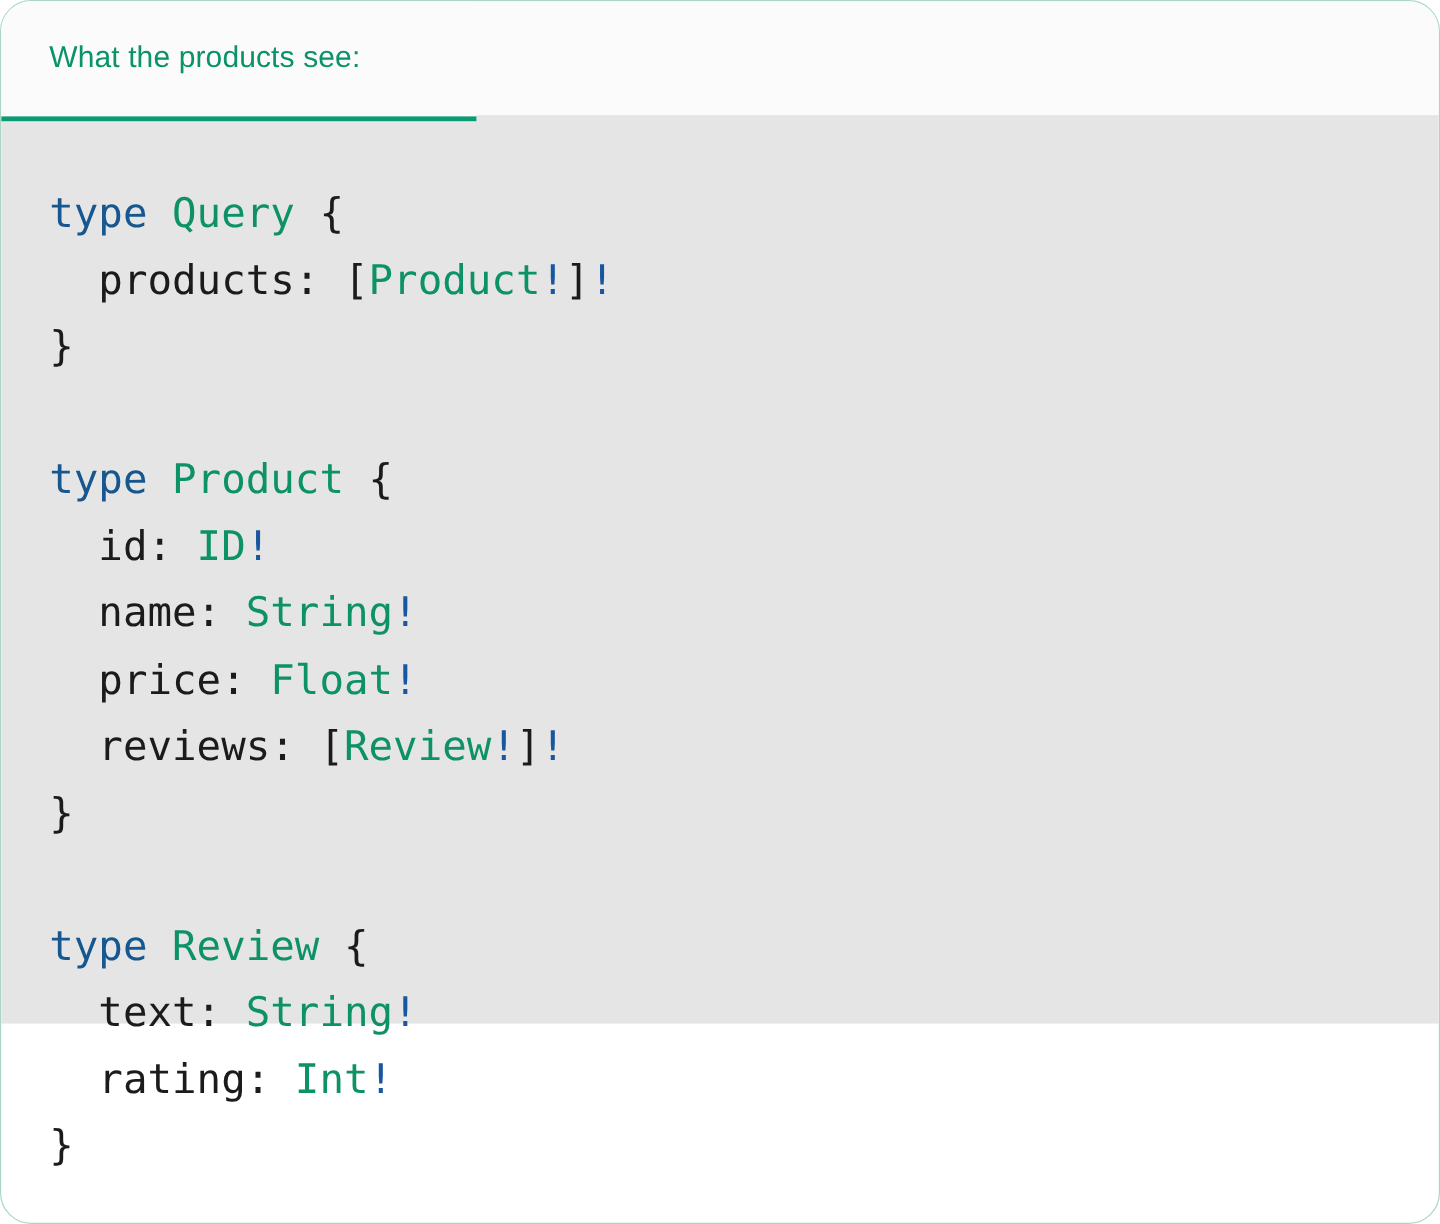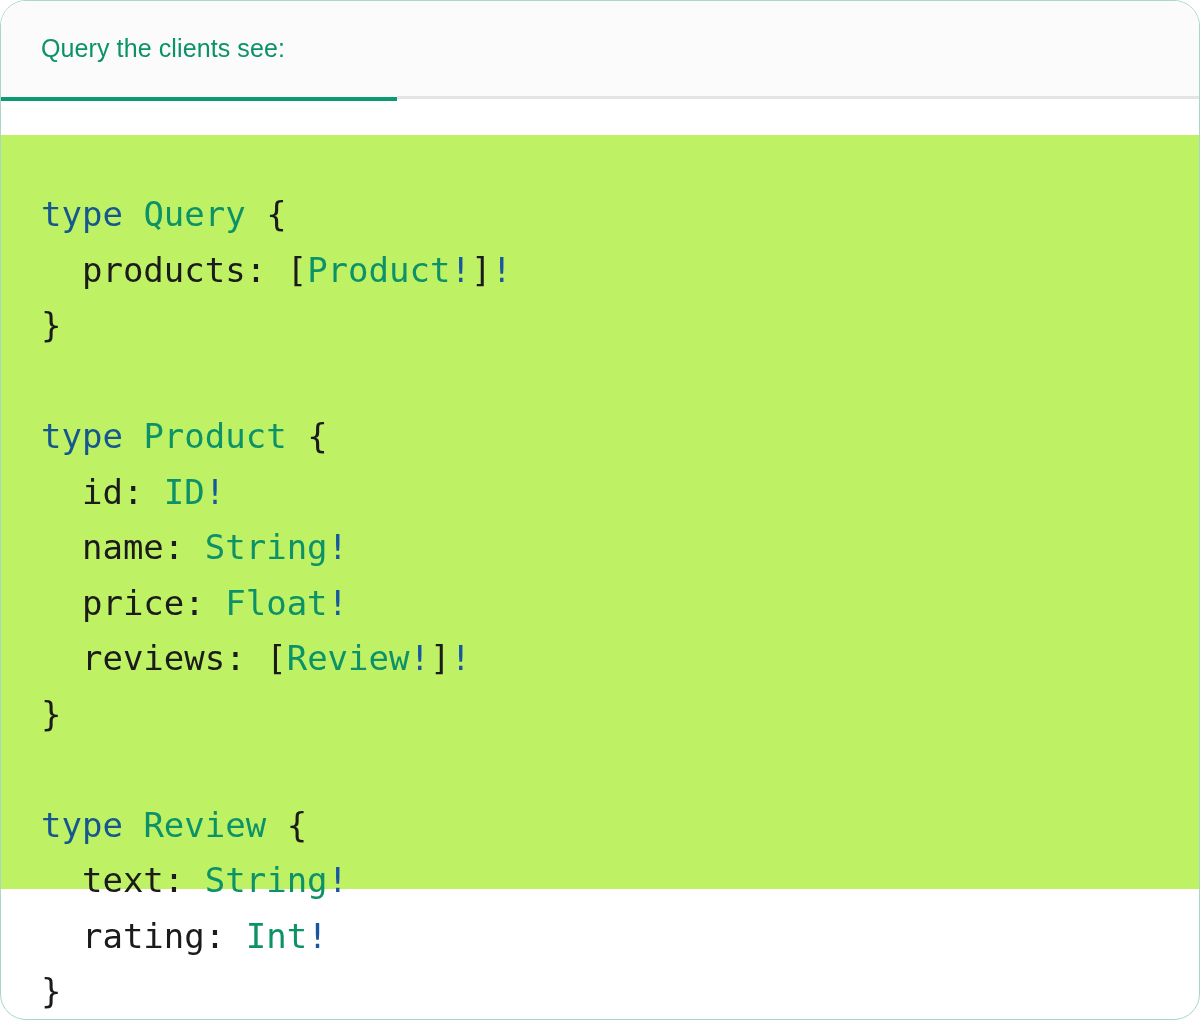--- a/index.html
+++ b/index.html
@@ -60,23 +60,22 @@
     font-weight: 400;
     letter-spacing: .1px;
     color: #0a9268;
     white-space: nowrap;
   }
 
   
   .code-area {
     box-sizing: border-box;
     padding: 18px 40px 30px 40px;
-    background: #bef264;
+    background: #e5e5e5;
     height: 754px;
-    margin-top: 36px;
   }
   .code {
     font-family: "DejaVu Sans Mono", monospace;
     font-size: 34px;
     line-height: 55.5px;
     white-space: pre;
     color: #1b1b1b;
     letter-spacing: 0px;
   }
   .line {
@@ -91,21 +90,21 @@
   .t-punct { color: #1b1b1b; }           
   .t-bang  { color: #17579f; }           
 </style>
 </head>
 <body>
 
 <div class="panel">
 
   <div class="tabstrip">
     <div class="tab active">
-      <span class="tab-label">Query the clients see:</span>
+      <span class="tab-label">What the products see:</span>
     </div>
   </div>
 
   <div class="code-area">
     <pre class="code" id="code-block"><div class="line"><span class="t-kw">type</span><span class="t-field"> </span><span class="t-type">Query</span><span class="t-field"> </span><span class="t-punct">{</span></div><div class="line"><span class="t-field">  products: </span><span class="t-punct">[</span><span class="t-type">Product</span><span class="t-bang">!</span><span class="t-punct">]</span><span class="t-bang">!</span></div><div class="line"><span class="t-punct">}</span></div><div class="line"><span class="t-field"> </span></div><div class="line"><span class="t-kw">type</span><span class="t-field"> </span><span class="t-type">Product</span><span class="t-field"> </span><span class="t-punct">{</span></div><div class="line"><span class="t-field">  id: </span><span class="t-type">ID</span><span class="t-bang">!</span></div><div class="line"><span class="t-field">  name: </span><span class="t-type">String</span><span class="t-bang">!</span></div><div class="line"><span class="t-field">  price: </span><span class="t-type">Float</span><span class="t-bang">!</span></div><div class="line"><span class="t-field">  reviews: </span><span class="t-punct">[</span><span class="t-type">Review</span><span class="t-bang">!</span><span class="t-punct">]</span><span class="t-bang">!</span></div><div class="line"><span class="t-punct">}</span></div><div class="line"><span class="t-field"> </span></div><div class="line"><span class="t-kw">type</span><span class="t-field"> </span><span class="t-type">Review</span><span class="t-field"> </span><span class="t-punct">{</span></div><div class="line"><span class="t-field">  text: </span><span class="t-type">String</span><span class="t-bang">!</span></div><div class="line"><span class="t-field">  rating: </span><span class="t-type">Int</span><span class="t-bang">!</span></div><div class="line"><span class="t-punct">}</span></div></pre>
   </div>
 
 </div>
 
 </body></html>

